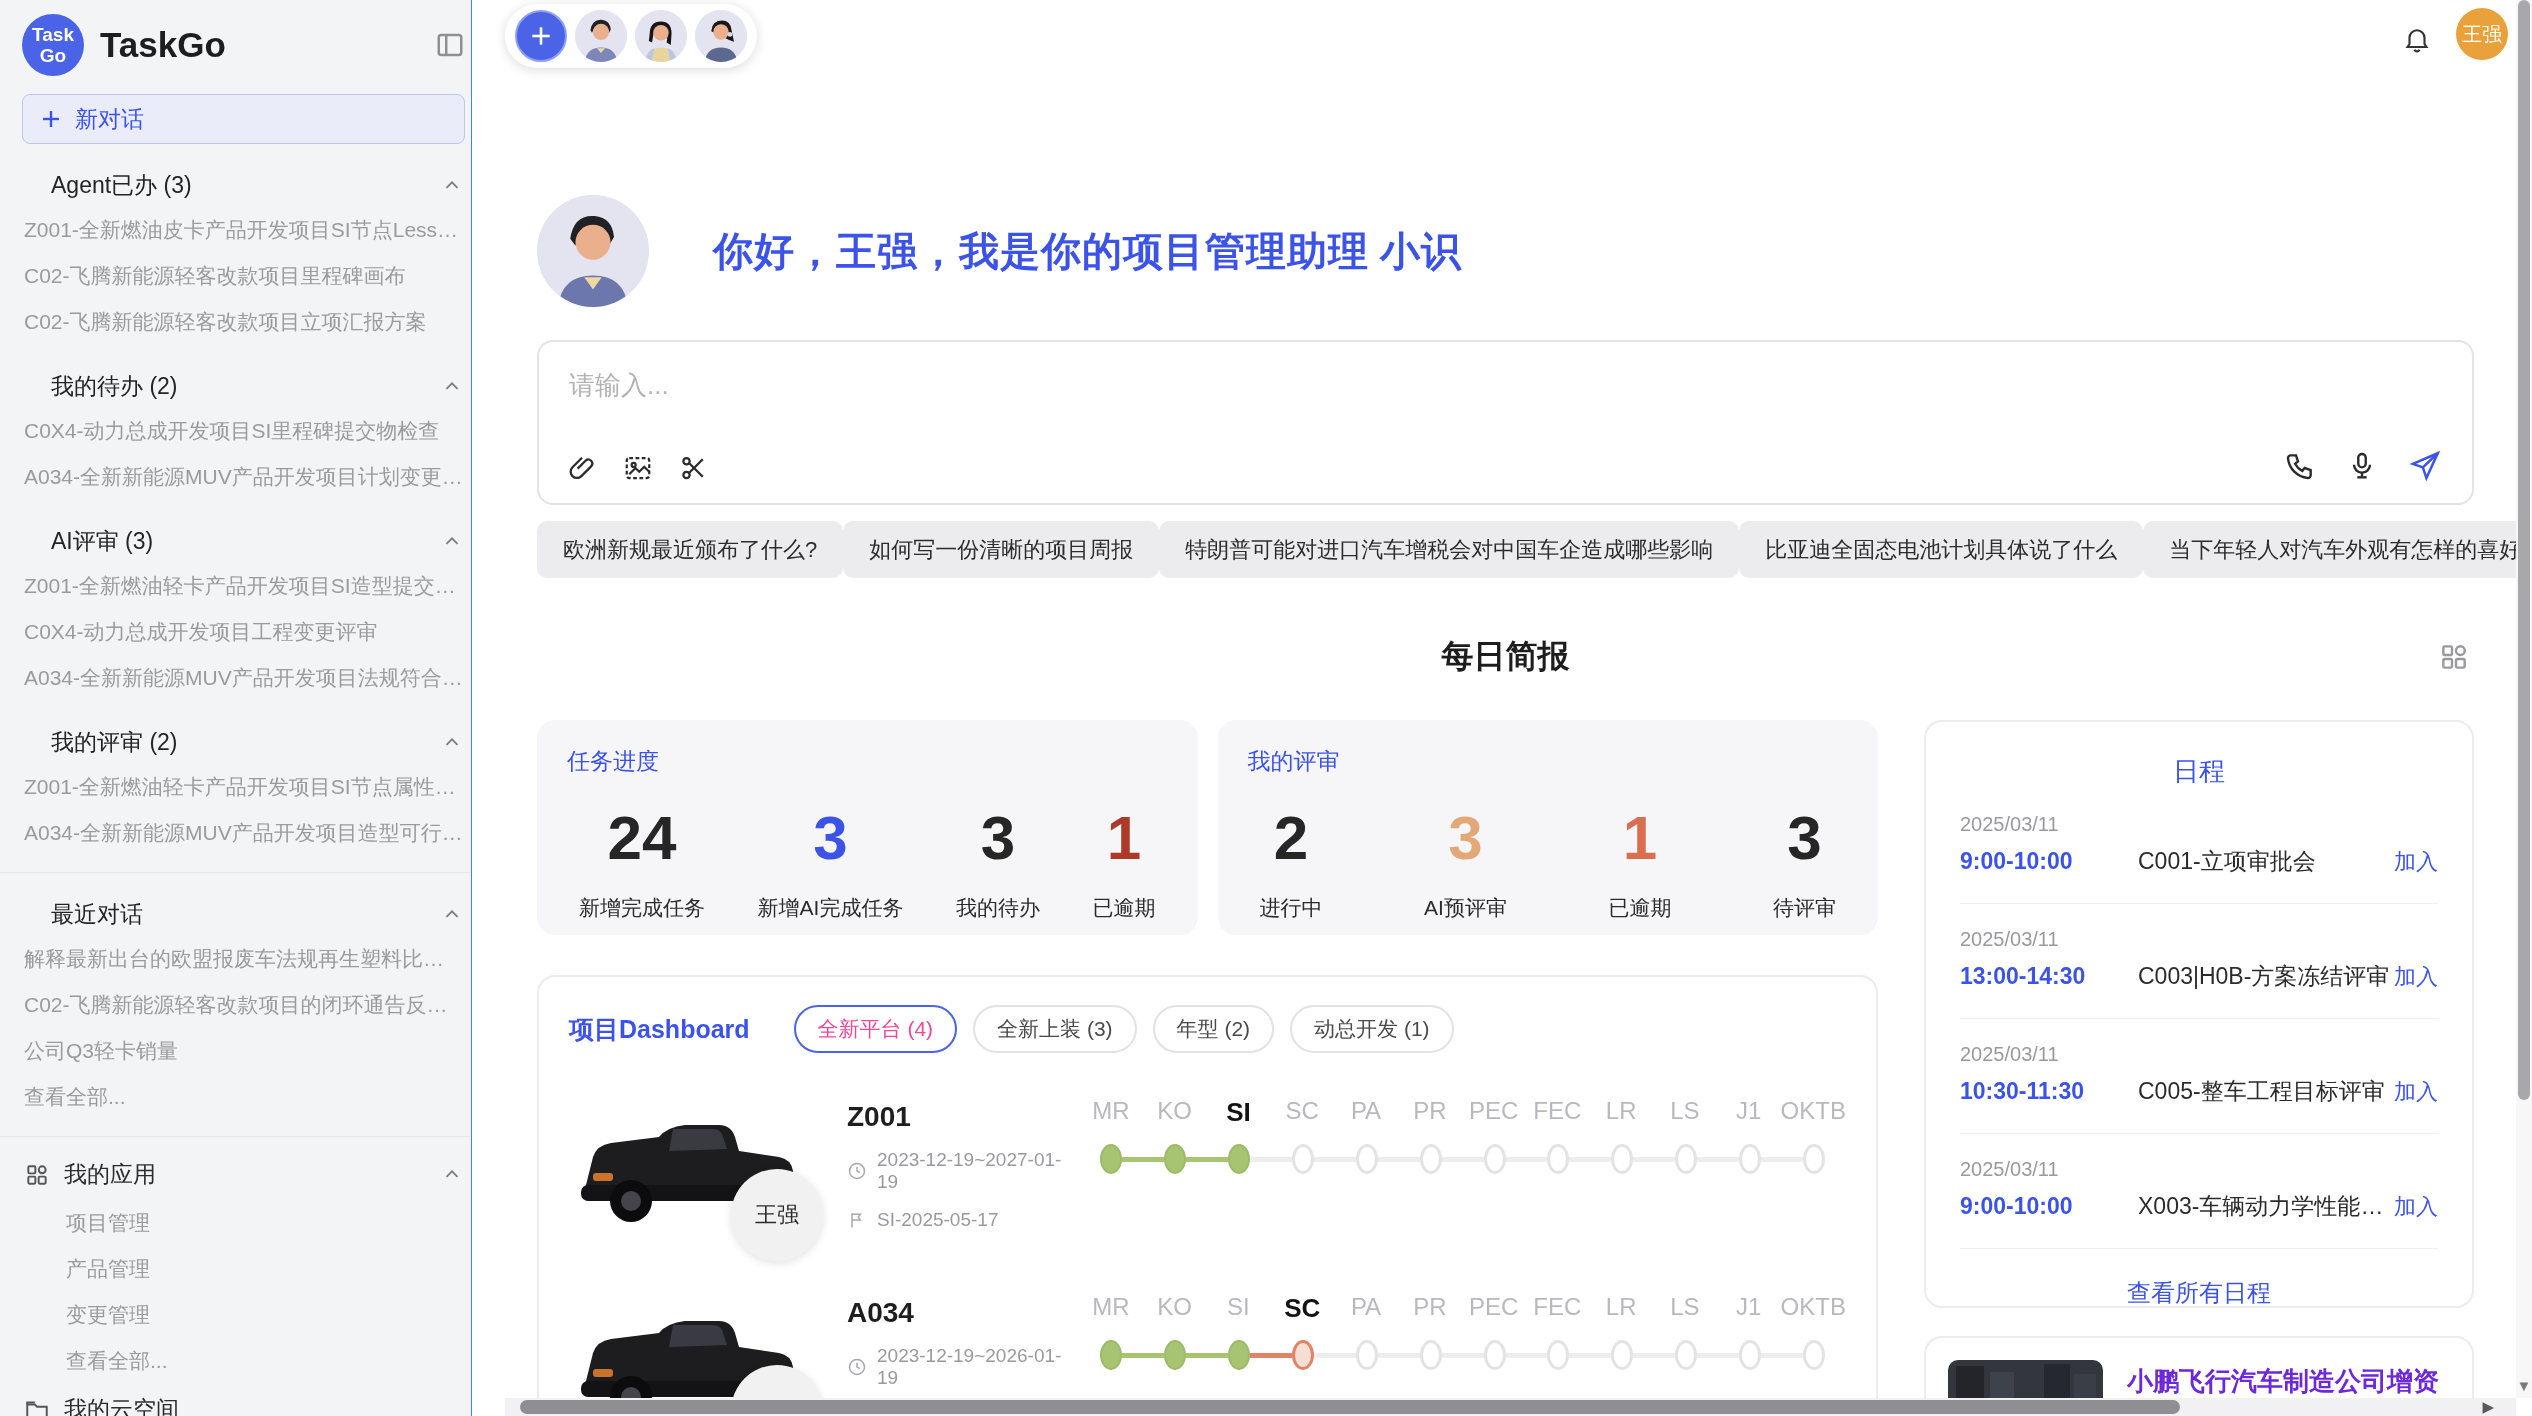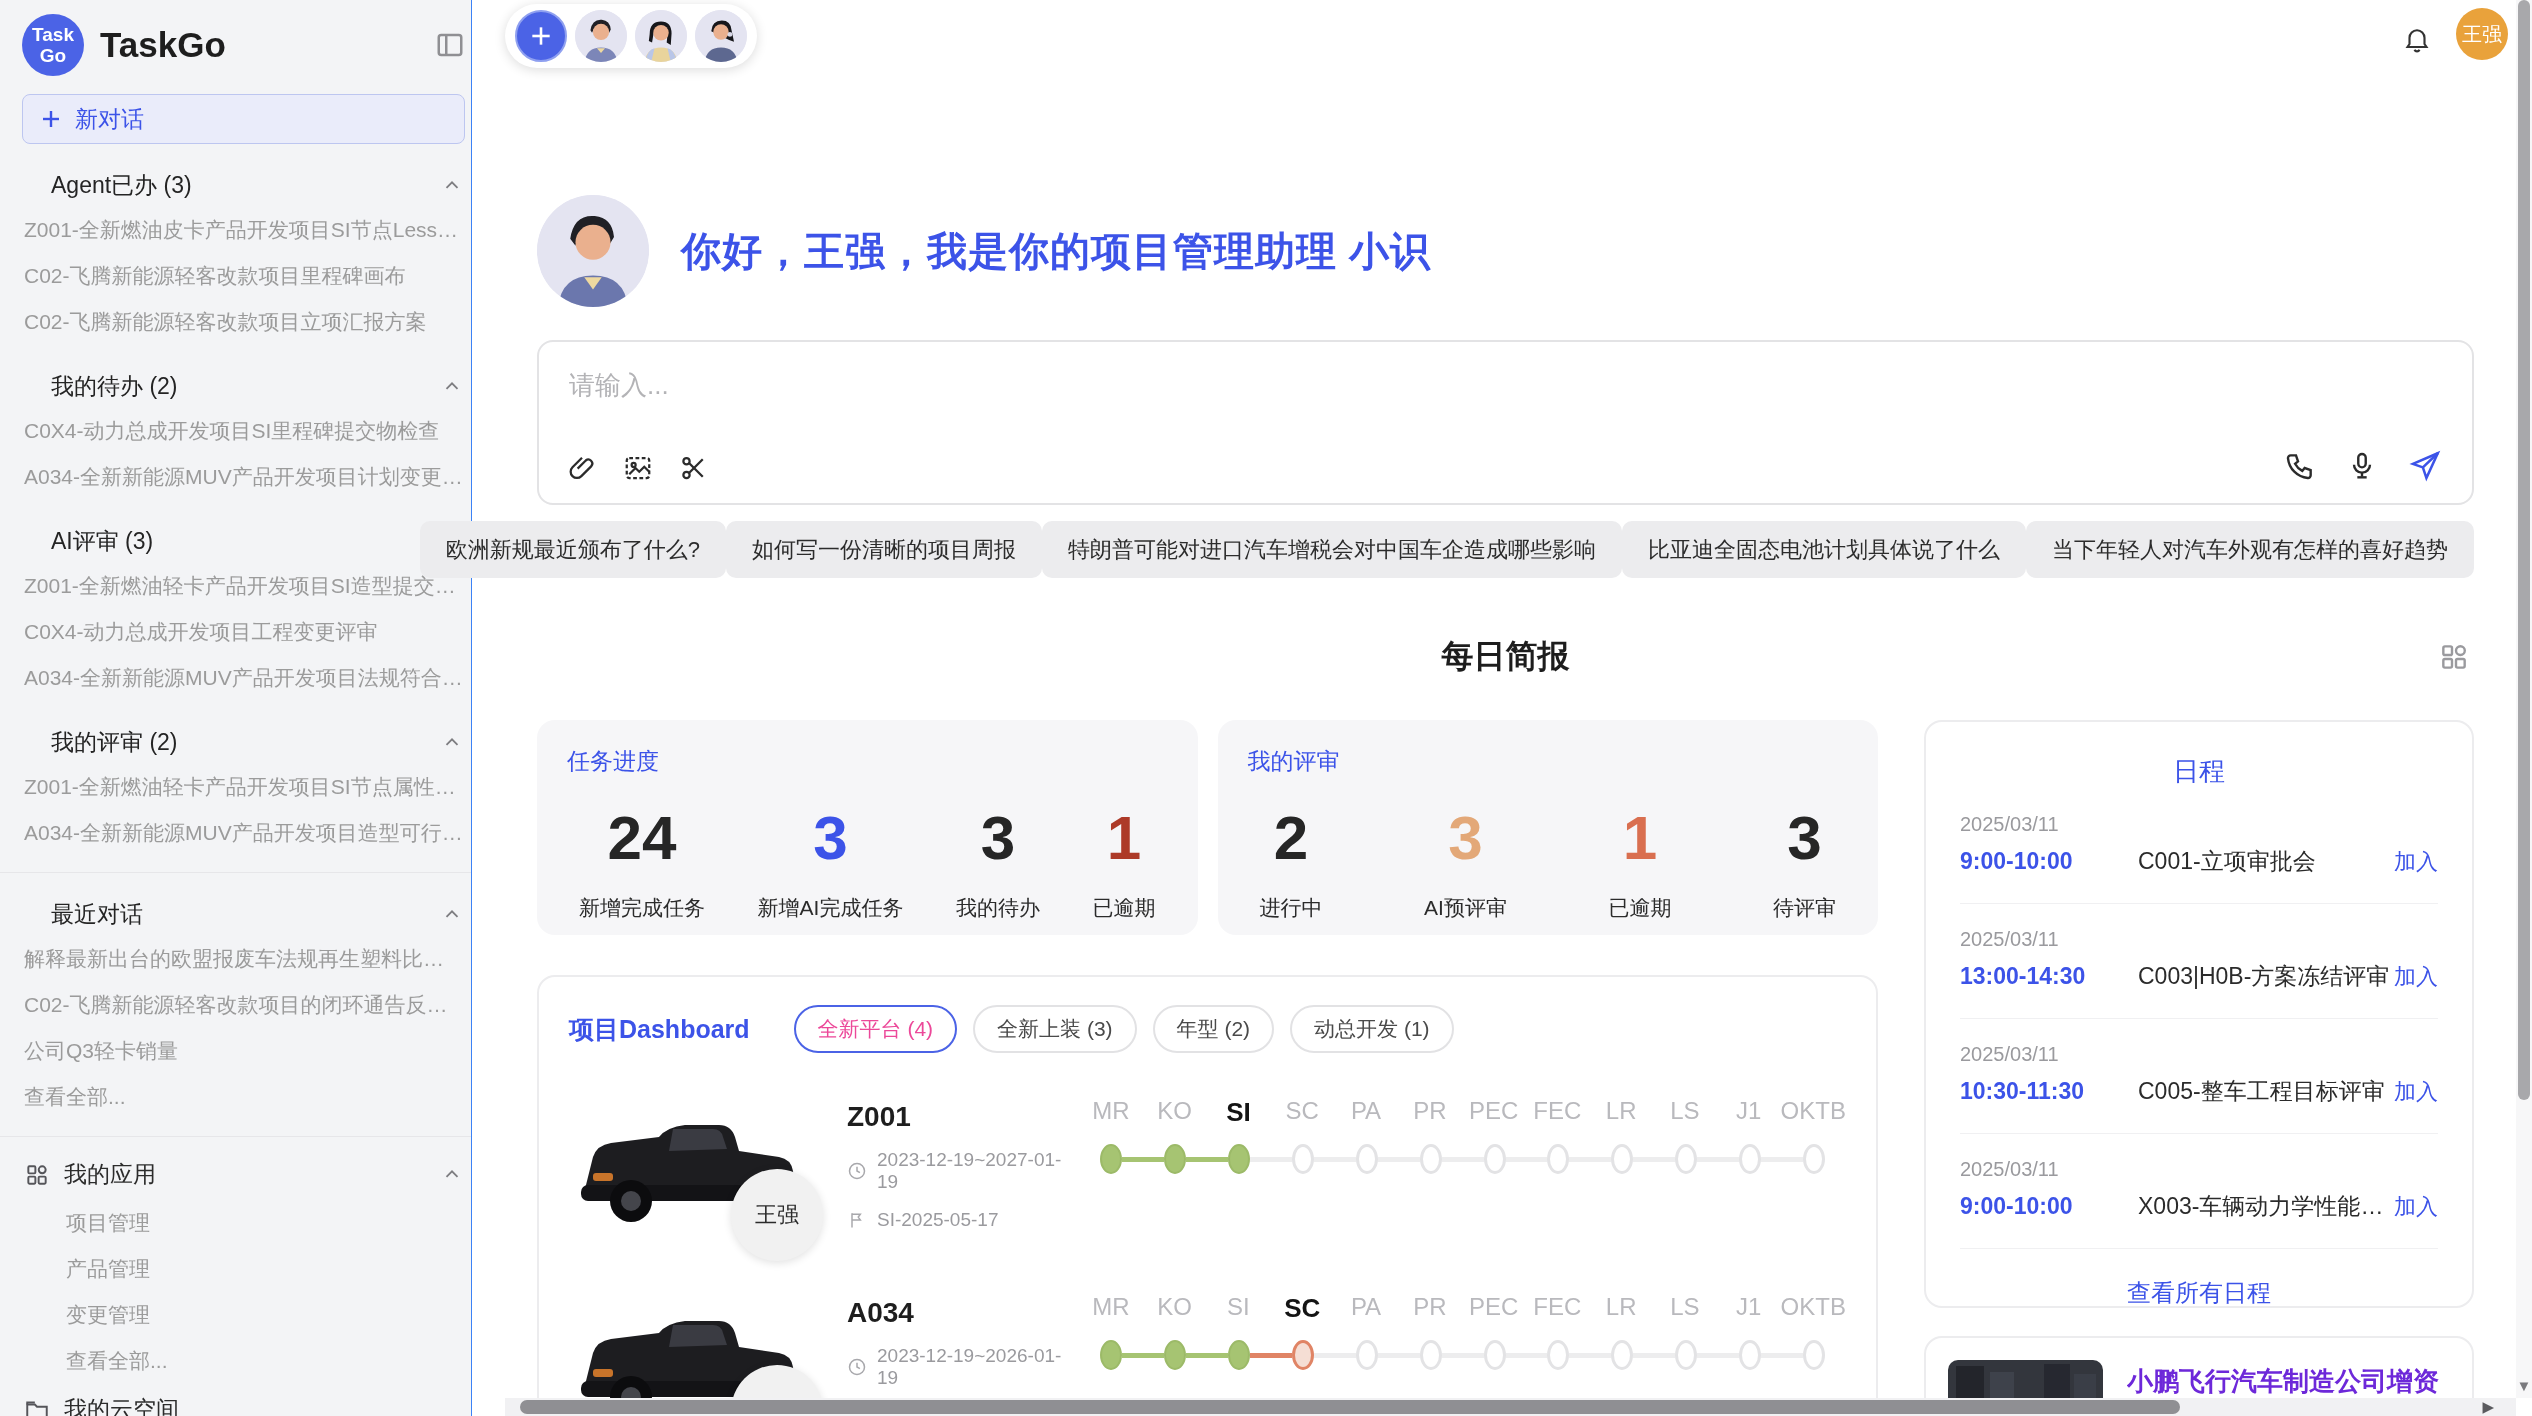--- a/index.html
+++ b/index.html
@@ -33,32 +33,32 @@
   .pill { position:absolute; left:33px; top:4px; height:64px; border-radius:34px; background:#fff;
     box-shadow:0 2px 12px rgba(0,0,0,.14); display:flex; align-items:center; gap:8px; padding:0 10px; }
   .plus-btn { width:52px; height:52px; border-radius:50%; background:#4b63e6; border:2px solid #8fa0f0;
     color:#fff; display:flex; align-items:center; justify-content:center; cursor:pointer; }
   .avatar-s { width:52px; height:52px; border-radius:50%; overflow:hidden; background:#e4e4f1; cursor:pointer; }
   .bell { position:absolute; right:84px; top:24px; color:#333; cursor:pointer; }
   .user-avatar { position:absolute; right:8px; top:8px; width:52px; height:52px; border-radius:50%;
     background:#e9a23b; color:#fff; font-size:20px; display:flex; align-items:center; justify-content:center; cursor:pointer; }
 
   .content { padding:195px 42px 0 65px; }
-  .hero { display:flex; align-items:center; gap:32px; }
+  .hero { display:flex; align-items:center; gap:64px;font-family:Liberation Serif, serif; }
   .hero-avatar { width:112px; height:112px; border-radius:50%; overflow:hidden; background:#e4e4f1; flex:0 0 auto; }
   .greeting { font-size:40px; font-weight:700; color:#3c53e8; letter-spacing:1px; }
 
   .input-card { margin-top:33px; height:165px; border:2px solid #e3e3e5; border-radius:16px; position:relative; padding:26px 30px; }
   .placeholder { font-size:26px; color:#b3b3b6; }
   .in-icons-left { position:absolute; left:28px; bottom:20px; display:flex; gap:26px; color:#2b2b2b; }
   .in-icons-right { position:absolute; right:30px; bottom:20px; display:flex; gap:30px; color:#2b2b2b; align-items:center; }
   .in-icons-left .icon, .in-icons-right .icon { cursor:pointer; display:flex; }
   .send { color:#3c53e8; }
 
-  .chips { margin-top:16px; display:flex; justify-content:flex-end; }
+  .chips { margin-top:16px; display:flex; justify-content:space-between; }
   .chip { background:#ececee; border-radius:10px; height:57px; line-height:57px; padding:0 26px;
     font-size:22px; color:#2c2c2c; white-space:nowrap; cursor:pointer; }
 
   .brief-head { margin-top:57px; position:relative; height:48px; }
   .brief-title { text-align:center; font-size:32px; font-weight:700; color:#1d1d1d; }
   .brief-grid { position:absolute; right:4px; top:6px; color:#9a9a9e; cursor:pointer; }
 
   .columns { margin-top:37px; display:flex; gap:46px; }
   .left-col { flex:0 0 1341px; }
   .right-col { flex:1; }

